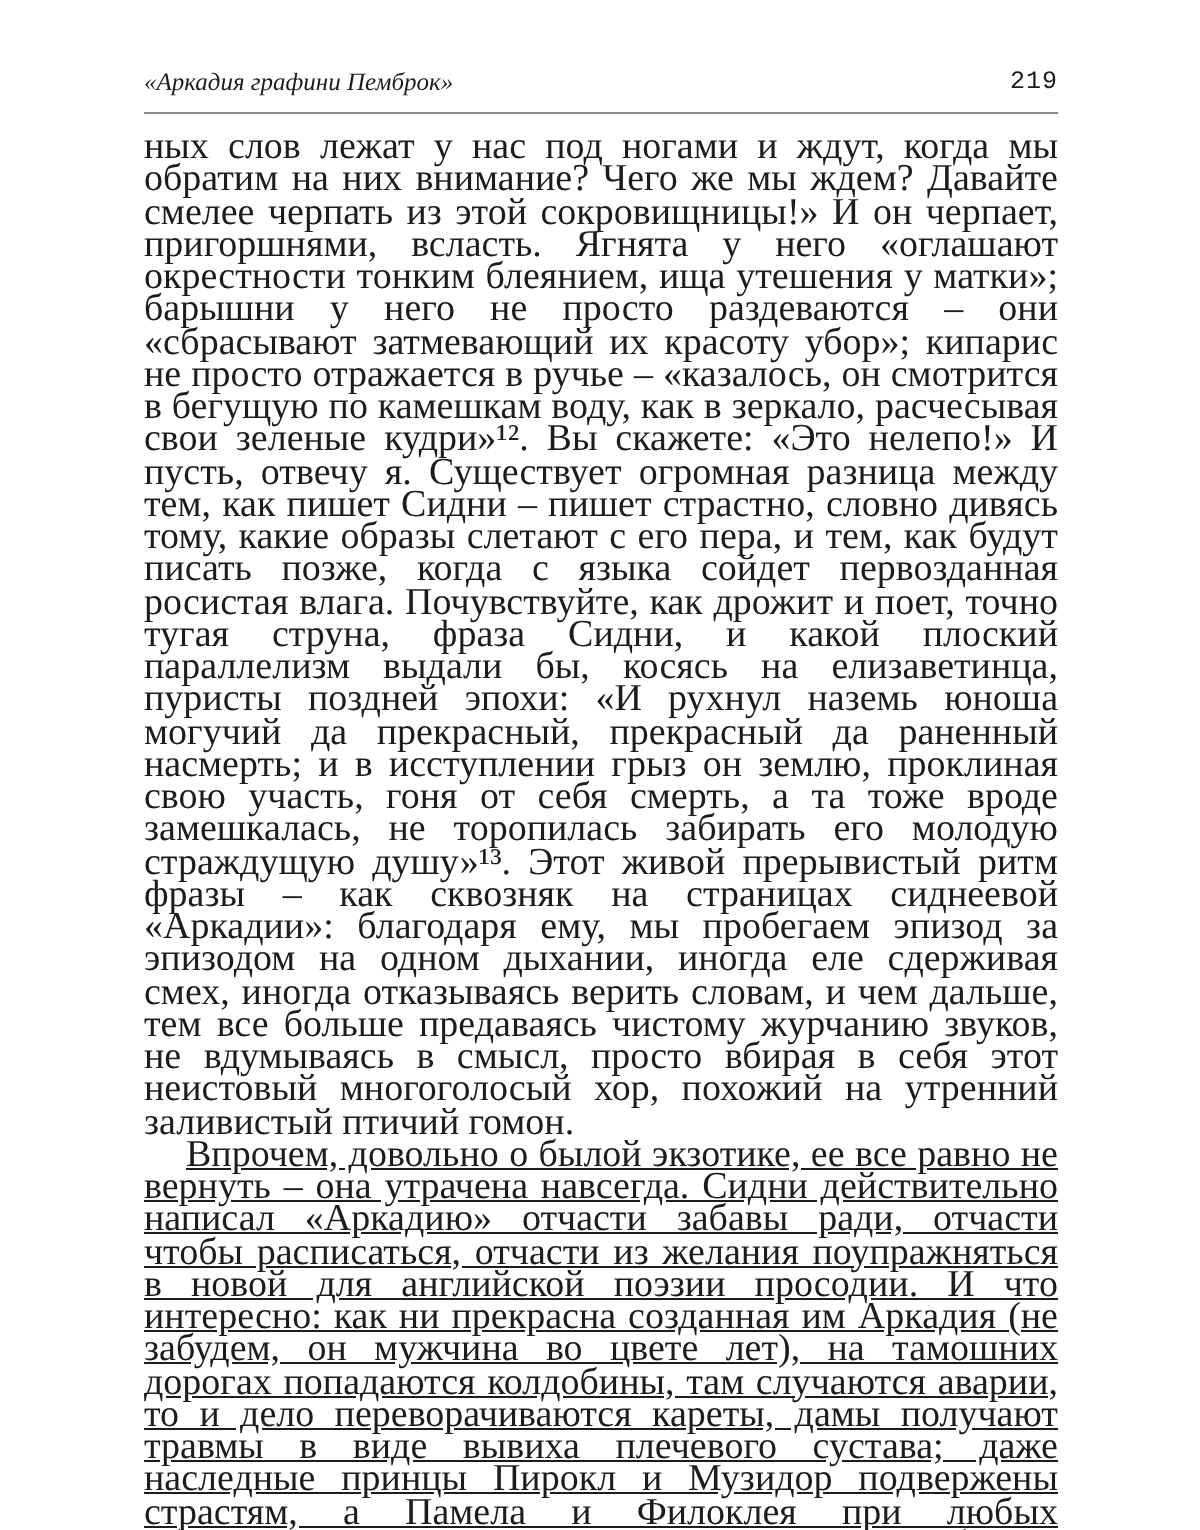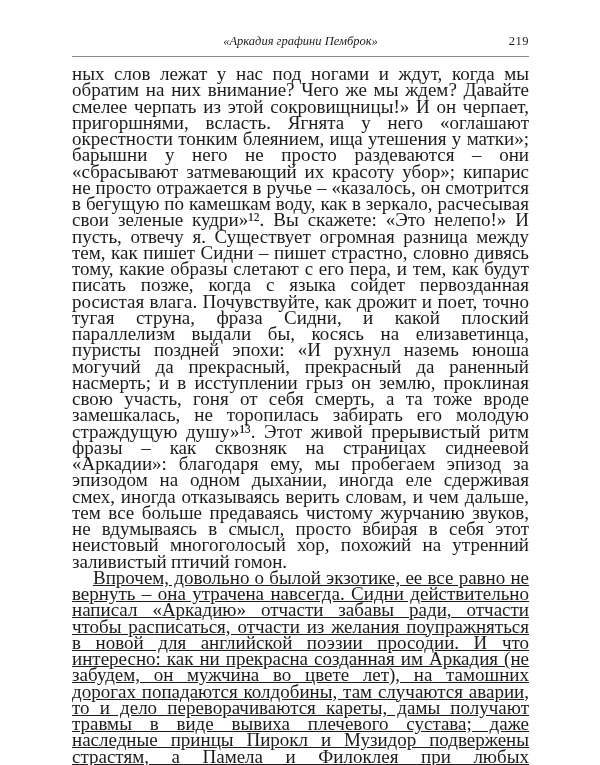--- a/index.html
+++ b/index.html
@@ -17,37 +17,37 @@
     .page {
       box-sizing: border-box;
       width: 600px;
       height: 765px;
       padding: 34px 71px 20px 72px;
       background: #ffffff;
     }
     .running-head {
       position: relative;
       height: 17px;
-      text-align: center;
       font-size: 12.5px;
       line-height: 14px;
       border-bottom: 1px solid #8a8a8a;
       padding-bottom: 5px;
       margin-bottom: 9px;
     }
     .head-title {
       font-style: italic;
       display: inline-block;
     }
     .head-page {
       position: absolute;
       right: 0;
       top: 0;
       font-style: normal;
       letter-spacing: 0.5px;
+      font-family: Liberation Mono, monospace;
     }
     .text-block {
       font-size: 19px;
       line-height: 16.25px;
       text-align: justify;
       text-justify: inter-word;
       hyphens: auto;
       -webkit-hyphens: auto;
       word-spacing: -0.2px;
     }

